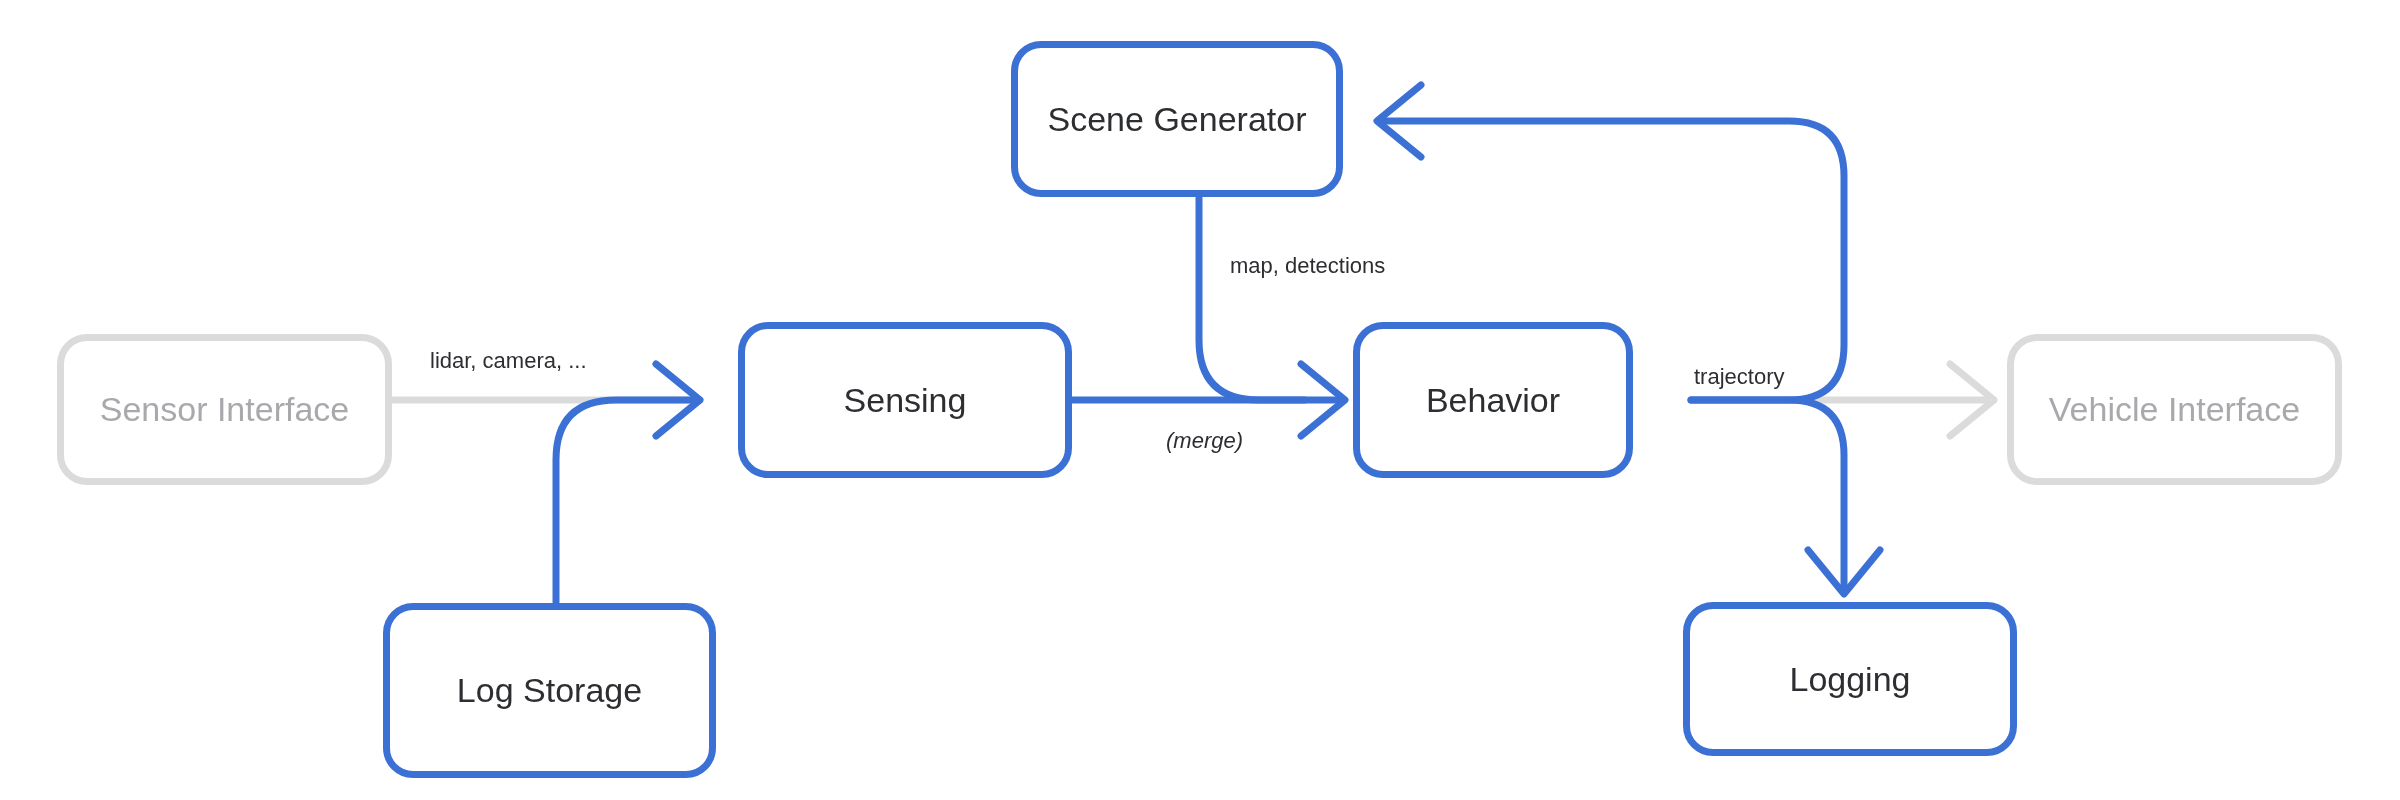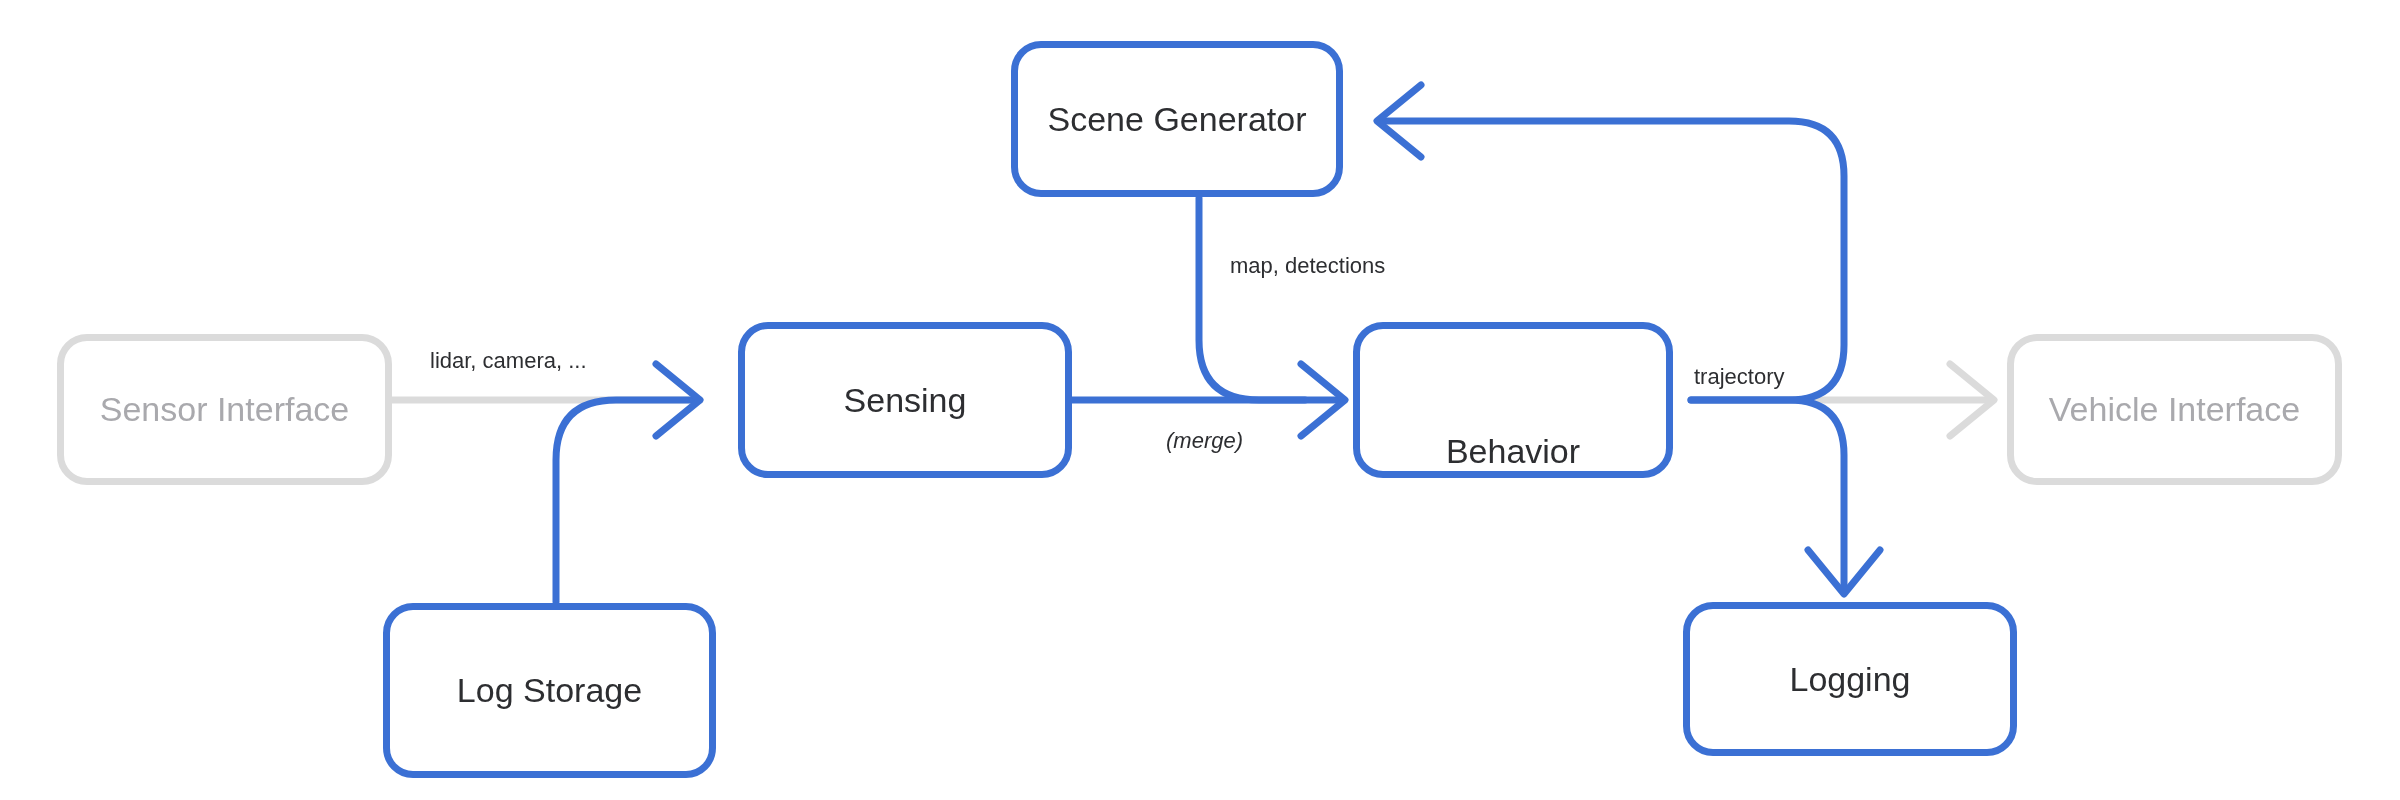--- a/index.html
+++ b/index.html
@@ -78,21 +78,21 @@
   </div>
 
   <div class="node" style="left:707px;top:322px;width:334px;height:156px;margin-left:31px;">
     <span>Sensing</span>
   </div>
 
   <div class="node" style="left:1011px;top:41px;width:332px;height:156px;justify-content:center;">
     <span>Scene Generator</span>
   </div>
 
-  <div class="node" style="left:1353px;top:322px;width:320px;height:156px;align-items:flex-end;">
+  <div class="node" style="left:1353px;top:322px;width:280px;height:156px;">
     <span>Behavior</span>
   </div>
 
   <div class="node node--muted" style="left:2007px;top:325px;width:335px;height:151px;">
     <span>Vehicle Interface</span>
   </div>
 
   <div class="node" style="left:383px;top:603px;width:333px;height:175px;">
     <span>Log Storage</span>
   </div>

